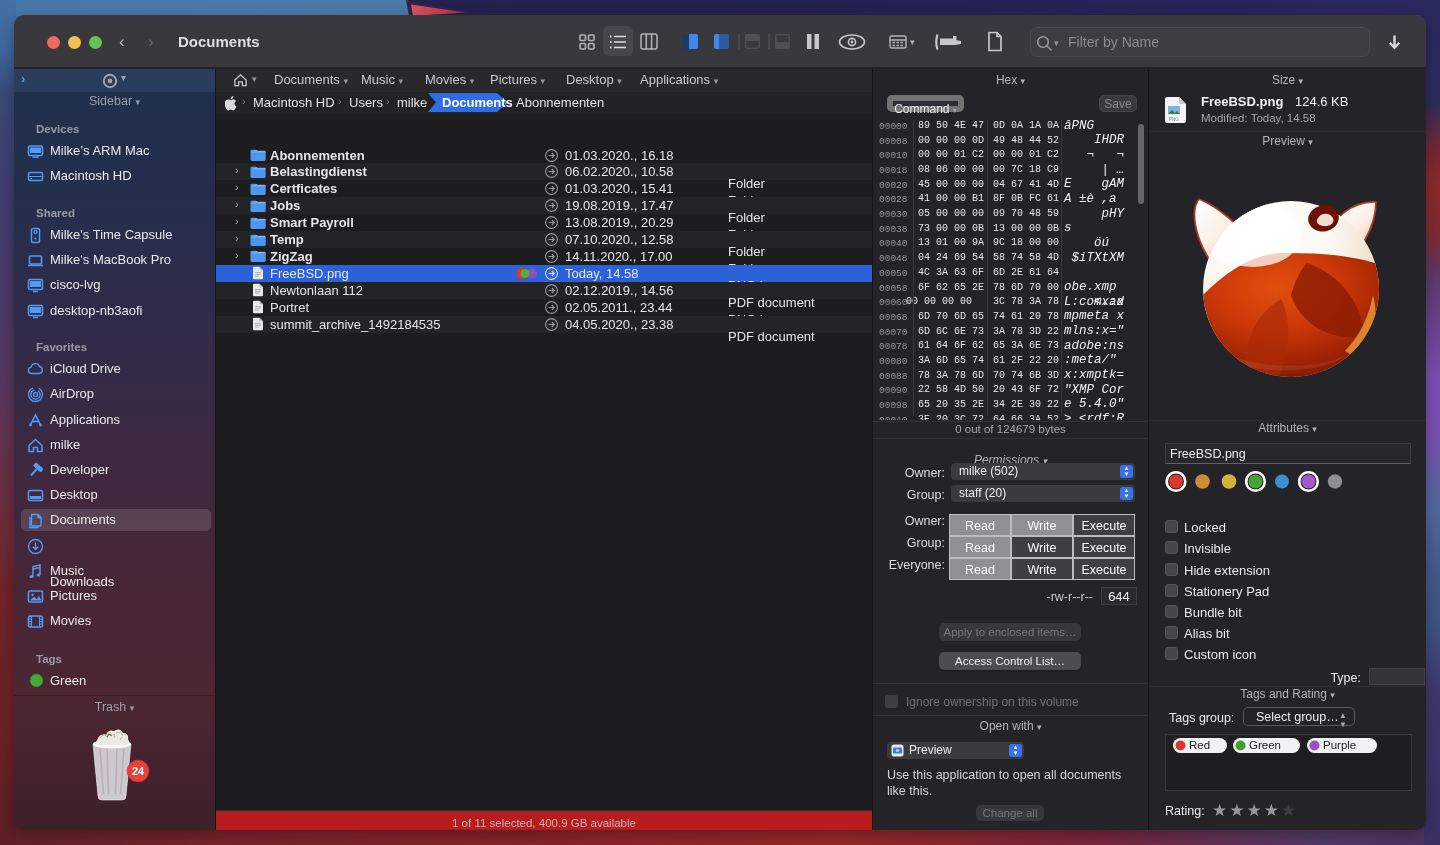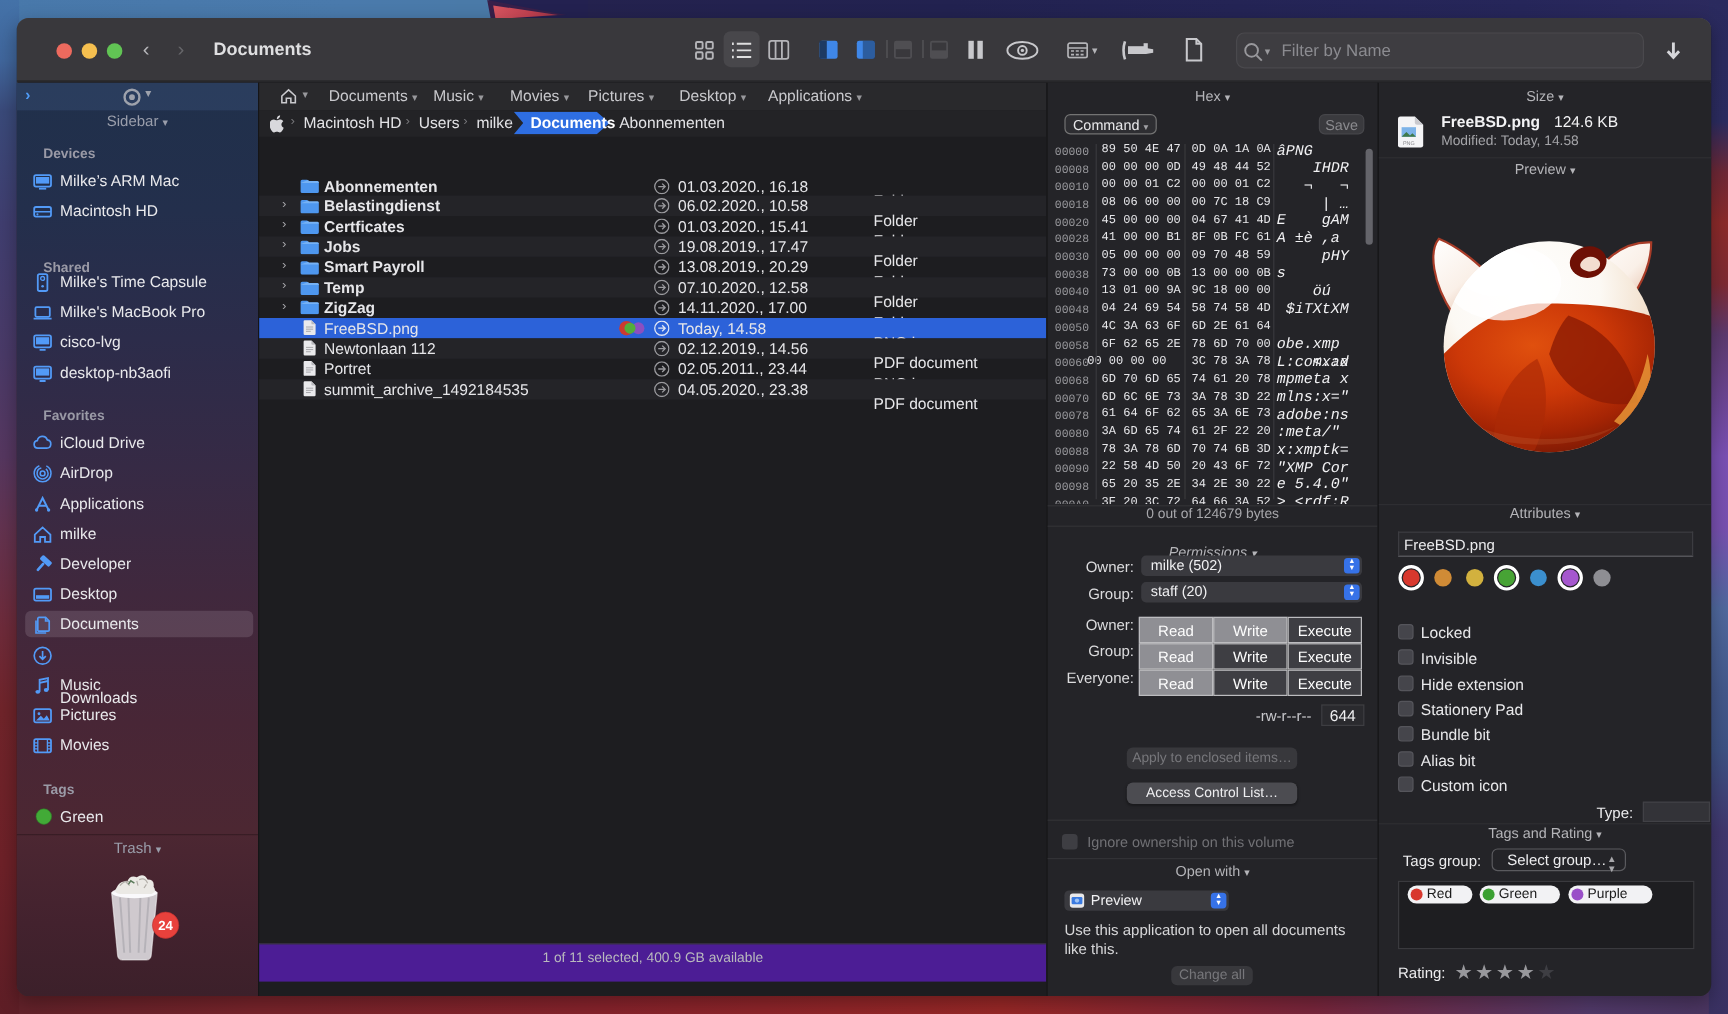--- a/index.html
+++ b/index.html
@@ -30,21 +30,21 @@
 .crumbbar { position:absolute; left:0; top:23px; width:100%; height:22px; background:#232326; color:#e3e3e6; font-size:13px; }
 .colhead { position:absolute; left:0; top:45px; width:100%; height:23px; background:#202023; border-bottom:1px solid #39393d; color:#ececee; font-size:13px; font-weight:bold; }
 .row { position:absolute; left:0; width:100%; height:17px; font-size:13px; color:#e6e6e9; }
 .row.alt { background:#242428; }
 .row.sel { background:#2c62d9; }
 .rname { position:absolute; left:54px; top:1px; white-space:nowrap; }
 .rdate { position:absolute; left:349px; top:1px; }
 .rkind { position:absolute; left:512px; top:13px; }
 .chev { position:absolute; left:19px; top:1px; color:#a7a7ab; font-size:11px; }
 .goicon { position:absolute; left:329px; top:2px; width:13px; height:13px; }
-.statusbar { position:absolute; left:0; bottom:12px; width:100%; height:32px; background:#4c1d95; border-top:1px solid #323236; }
+.statusbar { position:absolute; left:0; bottom:0; width:100%; height:20px; background:#b91c1c; border-top:1px solid #323236; }
 .statustext { position:absolute; width:100%; top:6px; text-align:center; color:#b9b9bd; font-size:11.5px; }
 
 .sechead { position:absolute; width:100%; text-align:center; font-size:12px; color:#b4b4b8; }
 .mono { font-family:"Liberation Mono", monospace; }
 
 .hexrow { position:absolute; left:0; width:100%; height:14.7px; font-size:10px; white-space:pre; }
 .hexrow span { position:absolute; top:0; }
 .haddr { font-size:9.5px; top:1px !important; }
 .hascii { font-size:12.5px; top:-1.5px !important; }
 .hbyte { color:#e6e6e9; }
@@ -169,21 +169,21 @@
     <div id="sbtopband"></div>
     <div id="docpill"></div>
     <span class="abs" style="left:7px;top:2px;color:#4f9cf8;font-size:13px;font-weight:bold;">›</span>
     <svg class="abs" style="left:88px;top:4px;" width="16" height="16" viewBox="0 0 16 16">
         <circle cx="8" cy="8" r="6.2" fill="none" stroke="#9ea2ac" stroke-width="2"></circle>
         <circle cx="8" cy="8" r="2.4" fill="#9ea2ac"></circle>
       </svg>
     <span class="abs" style="left:107px;top:3px;color:#9ea2ac;font-size:10px;">▾</span>
     <div class="abs" style="left:0;top:25px;width:100%;text-align:center;color:#9a9eab;font-size:12.5px;">Sidebar <span style="font-size:9px;">▾</span></div>
     <div class="sbhead" style="top:54px;">Devices</div>
-    <div class="sbhead" style="top:149px;">Shared</div>
+    <div class="sbhead" style="top:138px;">Shared</div>
     <div class="sbhead" style="top:272px;">Favorites</div>
     <div class="sbhead" style="top:584px;">Tags</div>
 
     <div class="sbitem" style="top:74px;">Milke’s ARM Mac</div>
     <div class="sbitem" style="top:99px;">Macintosh HD</div>
     <div class="sbitem" style="top:158px;">Milke's Time Capsule</div>
     <div class="sbitem" style="top:183px;">Milke's MacBook Pro</div>
     <div class="sbitem" style="top:208px;">cisco-lvg</div>
     <div class="sbitem" style="top:234px;">desktop-nb3aofi</div>
     <div class="sbitem" style="top:292px;">iCloud Drive</div>
@@ -488,21 +488,21 @@
         </svg>
       <span class="rdate">04.05.2020., 23.38</span>
         <span class="rkind">PDF document</span>
     </div>
     <div class="statusbar">
         <div class="statustext">1 of 11 selected, 400.9 GB available</div>
       </div>
   </div>
   <div id="hexpanel">
     <div class="sechead" style="top:4px;">Hex <span style="font-size:9px;">▾</span></div>
-    <div class="btn" style="left:14px;top:26px;width:77px;height:17px;background:#2e2e32;border:1px solid #737373;color:#e8e8ea;line-height:16px;">Command <span style="font-size:8px;color:#a0a0a4;">▾</span></div>
+    <div class="btn" style="left:14px;top:26px;width:77px;height:17px;background:#2e2e32;border:6px solid #737373;color:#e8e8ea;line-height:16px;">Command <span style="font-size:8px;color:#a0a0a4;">▾</span></div>
     <div class="btn" style="left:226px;top:26px;width:38px;height:17px;background:#3a3a3e;border:1px solid #46464a;color:#8a8a8e;line-height:16px;">Save</div>
     <div id="hexarea" class="mono" style="position:absolute;left:0;top:0;width:276px;height:351px;overflow:hidden;">
       <div class="hexrow" style="top:51.0px;"><span class="haddr" style="left:6px;">00000</span><span class="hbyte" style="left:45px;">89 50 4E 47</span><span class="hbyte" style="left:120px;">0D 0A 1A 0A</span><span class="hascii" style="left:191px;">âPNG</span></div>
       <div class="hexrow" style="top:65.7px;"><span class="haddr" style="left:6px;">00008</span><span class="hbyte" style="left:45px;">00 00 00 0D</span><span class="hbyte" style="left:120px;">49 48 44 52</span><span class="hascii" style="left:191px;">    IHDR</span></div>
       <div class="hexrow" style="top:80.4px;"><span class="haddr" style="left:6px;">00010</span><span class="hbyte" style="left:45px;">00 00 01 C2</span><span class="hbyte" style="left:120px;">00 00 01 C2</span><span class="hascii" style="left:191px;">   ¬   ¬</span></div>
       <div class="hexrow" style="top:95.0px;"><span class="haddr" style="left:6px;">00018</span><span class="hbyte" style="left:45px;">08 06 00 00</span><span class="hbyte" style="left:120px;">00 7C 18 C9</span><span class="hascii" style="left:191px;">     | …</span></div>
       <div class="hexrow" style="top:109.7px;"><span class="haddr" style="left:6px;">00020</span><span class="hbyte" style="left:45px;">45 00 00 00</span><span class="hbyte" style="left:120px;">04 67 41 4D</span><span class="hascii" style="left:191px;">E    gAM</span></div>
       <div class="hexrow" style="top:124.4px;"><span class="haddr" style="left:6px;">00028</span><span class="hbyte" style="left:45px;">41 00 00 B1</span><span class="hbyte" style="left:120px;">8F 0B FC 61</span><span class="hascii" style="left:191px;">A ±è ,a</span></div>
       <div class="hexrow" style="top:139.1px;"><span class="haddr" style="left:6px;">00030</span><span class="hbyte" style="left:45px;">05 00 00 00</span><span class="hbyte" style="left:120px;">09 70 48 59</span><span class="hascii" style="left:191px;">     pHY</span></div>
       <div class="hexrow" style="top:153.8px;"><span class="haddr" style="left:6px;">00038</span><span class="hbyte" style="left:45px;">73 00 00 0B</span><span class="hbyte" style="left:120px;">13 00 00 0B</span><span class="hascii" style="left:191px;">s</span></div>

